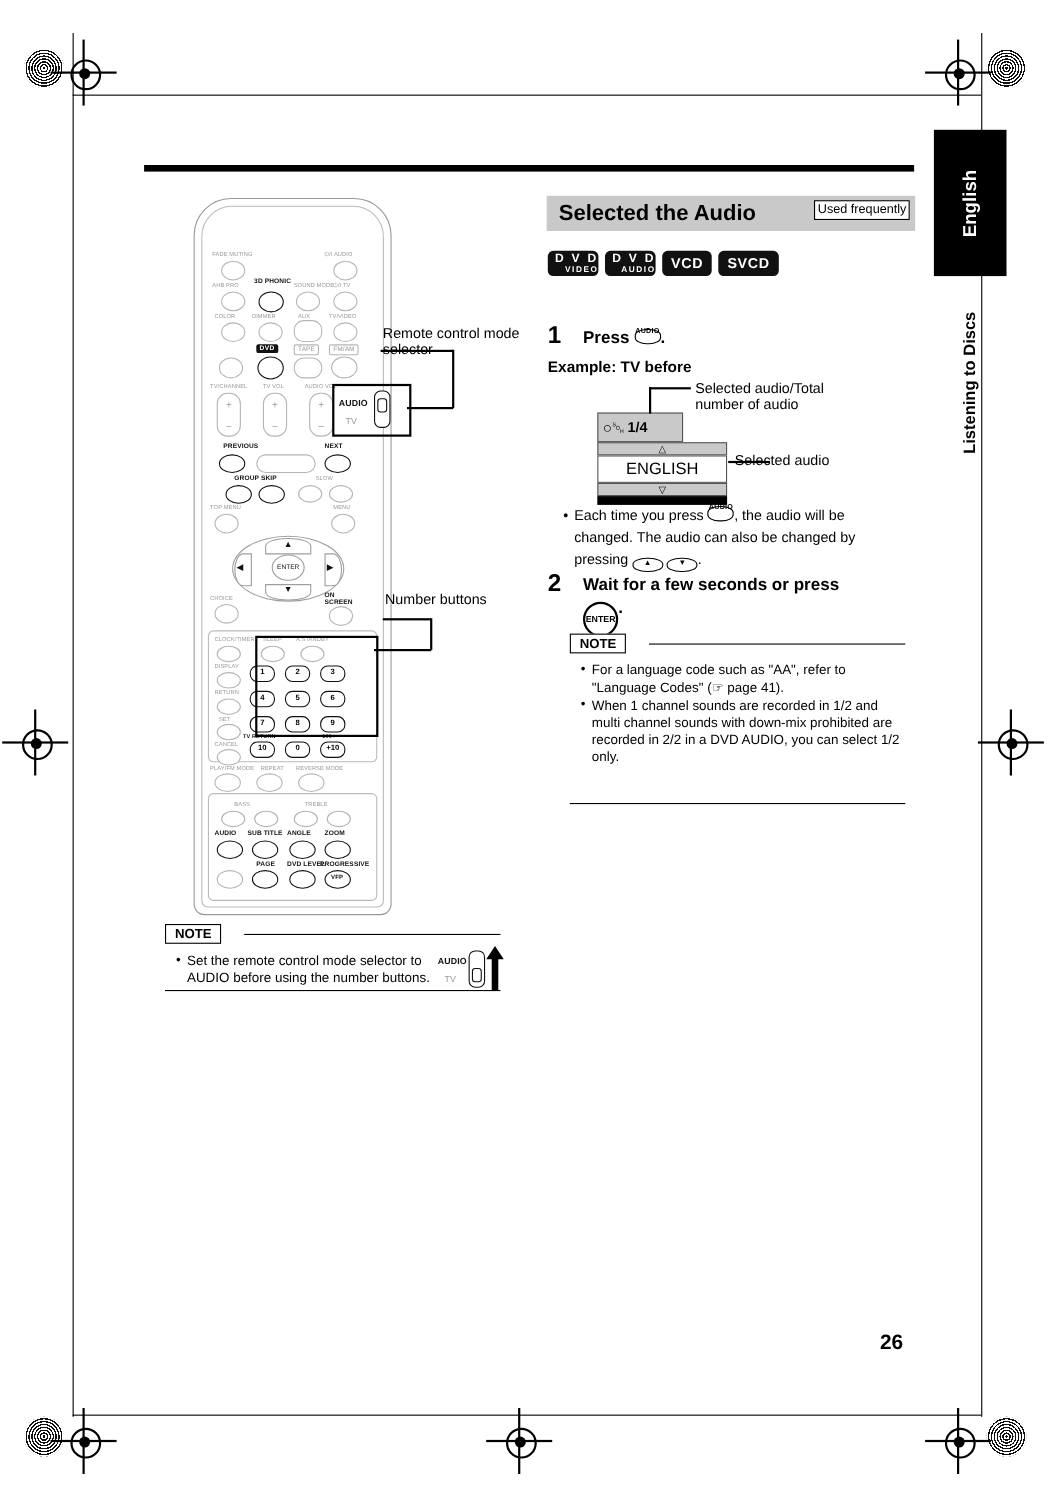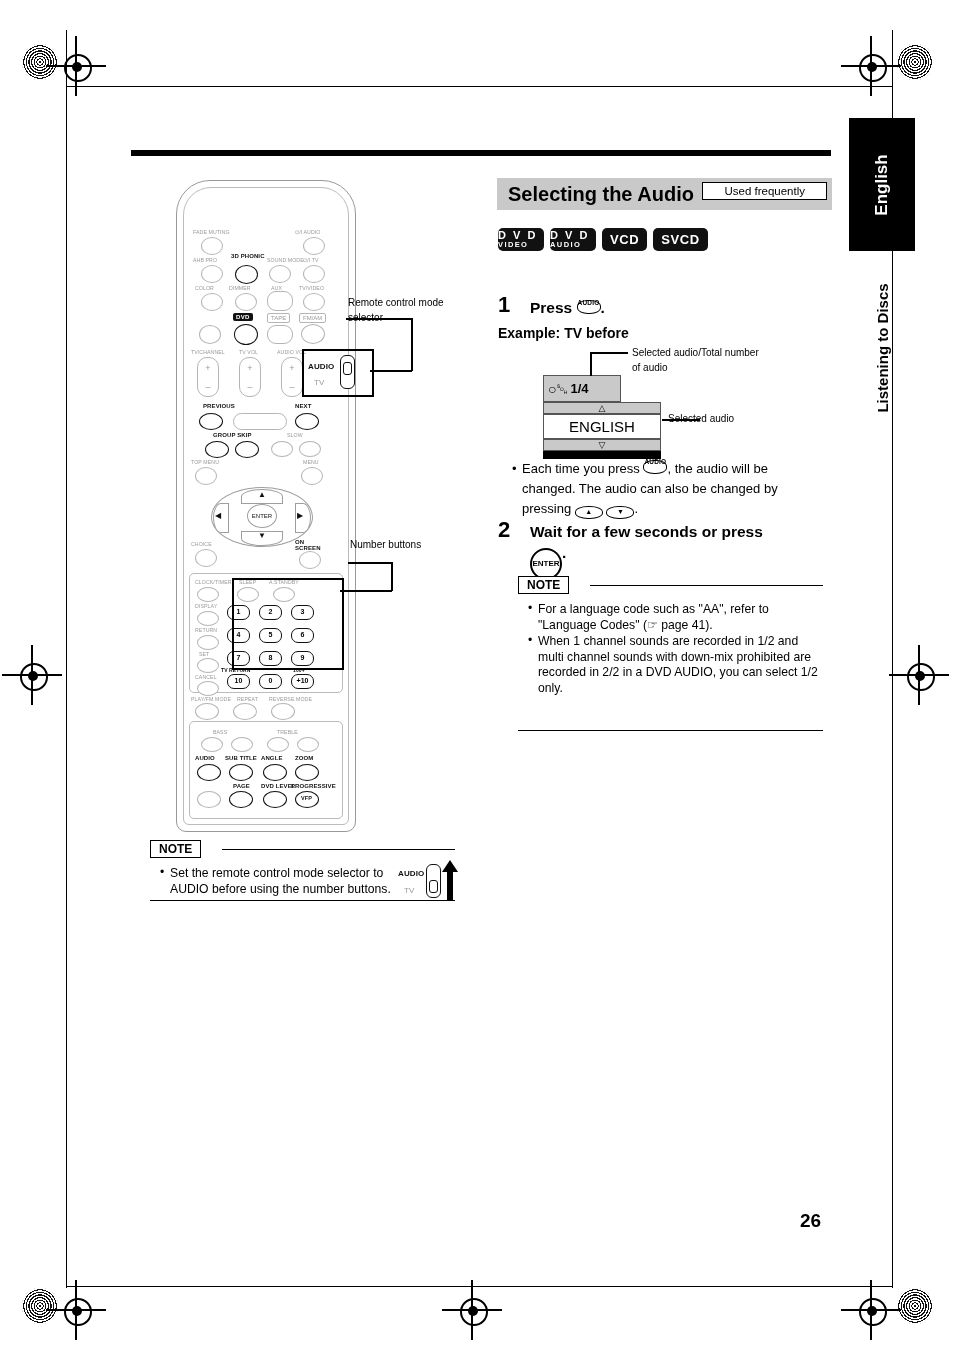--- a/index.html
+++ b/index.html
@@ -33,26 +33,26 @@
   .langtab span{position:absolute;color:#fff;font-weight:bold;font-size:17px;left:50%;top:50%;
      transform:translate(-50%,-50%) rotate(-90deg);white-space:nowrap;}
   .sidelabel{position:absolute;left:849px;top:258px;width:66px;height:180px;}
   .sidelabel span{position:absolute;color:#000;font-weight:bold;font-size:15px;left:50%;top:50%;
      transform:translate(-50%,-50%) rotate(-90deg);white-space:nowrap;}
 
   
   .sechead{position:absolute;left:497px;top:178px;width:335px;height:32px;background:#c9c9c9;}
   .sechead .h{position:absolute;left:11px;top:5px;font-size:20px;font-weight:bold;color:#000;}
   .usedfreq{position:absolute;right:5px;top:4px;border:1.6px solid #000;background:#fff;
-     padding:2px 21px;font-size:11.5px;color:#000;}
+     padding:2px 2px;font-size:11.5px;color:#000;}
 
   
   .badges{position:absolute;left:498px;top:228px;display:flex;gap:6px;align-items:center;}
   .badge{background:#111;color:#fff;border-radius:5px;display:flex;flex-direction:column;
-     align-items:flex-start;justify-content:center;font-weight:bold;letter-spacing:.6px;}
+     align-items:flex-end;justify-content:center;font-weight:bold;letter-spacing:.6px;}
   .badge.two{width:46px;height:23px;padding:0;}
   .badge.two .l1{font-size:11px;line-height:11px;letter-spacing:2px;}
   .badge.two .l2{font-size:7.5px;line-height:8px;letter-spacing:1.4px;}
   .badge.one{height:23px;font-size:13px;padding:0 8px;justify-content:center;}
 
   .subhead{position:absolute;left:498px;top:253px;width:336px;font-size:15.5px;color:#000;line-height:19px;}
   .sqbullet{display:inline-block;width:10px;height:10px;background:#000;margin-right:3px;vertical-align:1px;}
 
   
   .stepnum{position:absolute;font-size:22px;font-weight:bold;color:#000;}
@@ -74,21 +74,21 @@
   .tvtop{width:78px;height:27px;background:#c9c9c9;border:1px solid #555;display:flex;align-items:center;
      box-sizing:border-box;padding-left:4px;}
   .spk{font-size:14px;line-height:14px;margin-right:3px;}
   .tvfrac{font-size:13px;font-weight:bold;}
   .tvbar{width:118px;height:12px;background:#c9c9c9;border:1px solid #555;box-sizing:border-box;
      display:flex;align-items:center;justify-content:center;font-size:9px;line-height:9px;}
   .tvmain{width:118px;height:25px;background:#fff;border:1px solid #555;box-sizing:border-box;
      display:flex;align-items:center;justify-content:center;font-size:15px;color:#000;}
   .tvbottom{width:118px;height:8px;background:#000;}
 
-  .callout{position:absolute;font-size:10px;color:#000;line-height:15px;}
+  .callout{position:absolute;font-size:13px;color:#000;line-height:15px;}
   .ln{position:absolute;background:#000;}
 
   
   .notebox{position:absolute;}
   .notetag{position:absolute;left:0;top:0;border:1.5px solid #000;background:#fff;padding:1px 8px;
      font-size:12px;font-weight:bold;z-index:2;}
   .noterule-top{position:absolute;left:0;height:1.4px;background:#000;}
   .noterule-bot{position:absolute;left:0;height:1.4px;background:#000;}
   .notelist{position:absolute;font-size:12.2px;line-height:15.5px;color:#000;}
   .notelist .li{position:relative;padding-left:10px;margin-bottom:1px;}
@@ -167,21 +167,21 @@
   <div class="titlerule"></div>
 
   <div class="langtab">
     <span>English</span>
   </div>
   <div class="sidelabel">
     <span>Listening to Discs</span>
   </div>
 
   <div class="sechead">
-    <div class="h">Selecting the Audio</div>
+    <div class="h">Selected the Audio</div>
     <div class="usedfreq">Used frequently</div>
   </div>
 
   <div class="badges">
     <div class="badge two">
       <div class="l1">D V D</div>
       <div class="l2">VIDEO</div>
     </div>
     <div class="badge two">
       <div class="l1">D V D</div>

